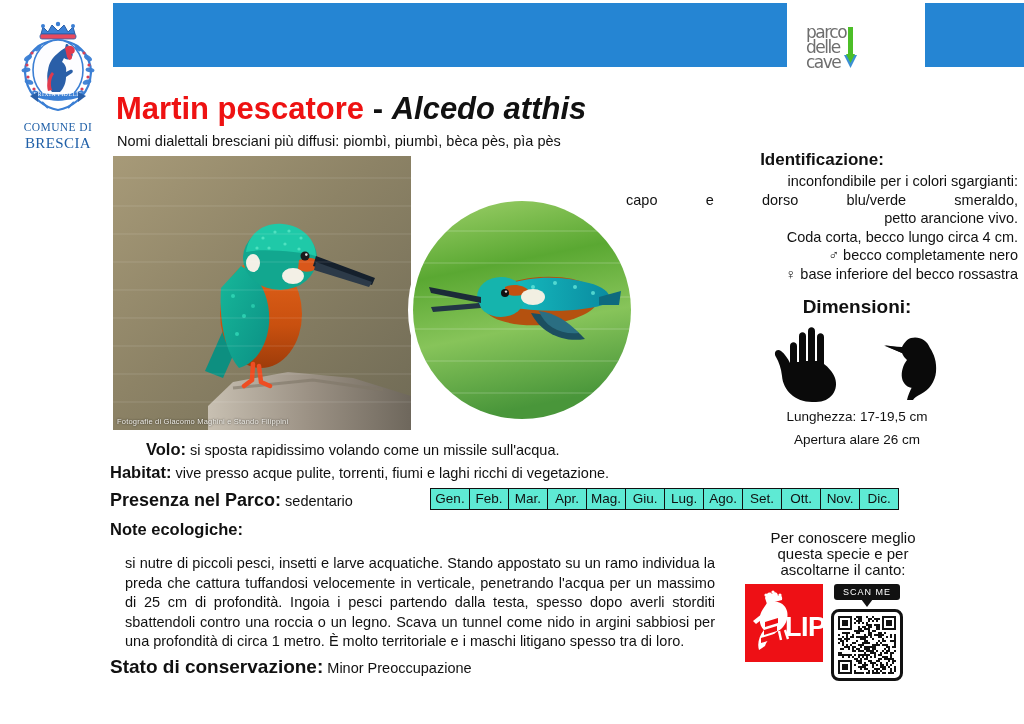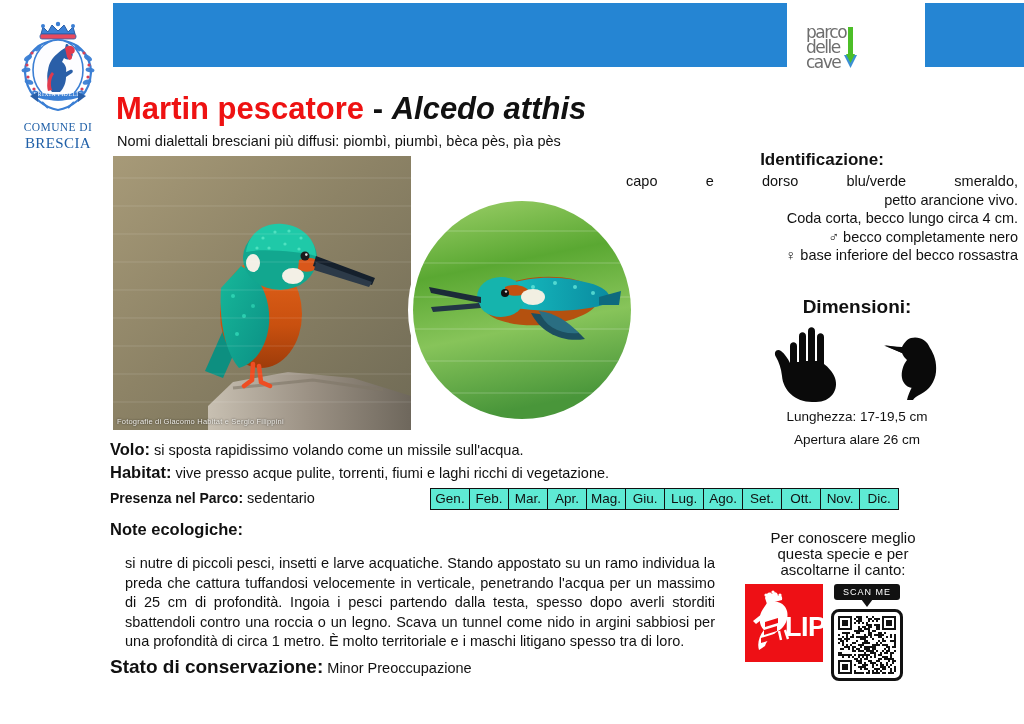--- a/index.html
+++ b/index.html
@@ -74,26 +74,26 @@
   #dim h3{margin:0;font-size:19px;font-weight:bold;color:#111;}
   #dim-figs{
     margin-top:6px;height:78px;
     display:flex;align-items:flex-end;justify-content:center;gap:26px;
   }
   #dim .meas{font-size:13.5px;line-height:17px;color:#111;margin-top:6px;}
 
   
   .fact{position:absolute;left:110px;font-size:14.5px;color:#111;white-space:nowrap;}
   .fact b{font-size:16.5px;}
-  #volo{top:440px;}
+  #volo{top:440px;margin-left:36px;}
   #habitat{top:463px;}
 
   
   #presenza{position:absolute;left:110px;top:490px;font-size:14.5px;color:#111;white-space:nowrap;}
-  #presenza b{font-size:14px;text-align:center;}
+  #presenza b{font-size:18px;text-align:center;}
   #months{
     position:absolute;left:430px;top:488px;
     display:flex;border:1px solid #111;background:#111;gap:1px;
   }
   #months .m{
     background:#5eead4;color:#111;font-size:13.5px;line-height:20px;
     padding:0 4px;text-align:center;min-width:30px;
   }
 
   
@@ -275,21 +275,21 @@
           <line x1="0" y1="50" x2="298" y2="50"></line>
         <line x1="0" y1="78" x2="298" y2="78"></line>
           <line x1="0" y1="106" x2="298" y2="106"></line>
         <line x1="0" y1="134" x2="298" y2="134"></line>
           <line x1="0" y1="162" x2="298" y2="162"></line>
         <line x1="0" y1="190" x2="298" y2="190"></line>
           <line x1="0" y1="218" x2="298" y2="218"></line>
         <line x1="0" y1="246" x2="298" y2="246"></line>
       </g>
     </svg>
-    <div id="photo-credit">Fotografie di Giacomo Habitat e Sergio Filippini</div>
+    <div id="photo-credit">Fotografie di Giacomo Maghini e Stando Filippini</div>
   </div>
 
   <div id="photo-inset">
     <svg width="220" height="220" viewBox="0 0 220 220" preserveAspectRatio="none">
       <defs>
         <linearGradient id="gbg" x1="0" y1="0" x2="0.2" y2="1">
           <stop offset="0%" stop-color="#9ed06a"></stop>
           <stop offset="35%" stop-color="#5aa832"></stop>
           <stop offset="65%" stop-color="#87c45a"></stop>
           <stop offset="100%" stop-color="#49963a"></stop>
@@ -331,20 +331,21 @@
 
       <path d="M118 112 C128 132 150 142 172 138 C160 124 140 114 118 112 Z" fill="#1c4f60"></path>
       <path d="M126 110 C132 126 148 134 166 132 C154 120 142 112 126 110 Z" fill="#2a6e82"></path>
 
       <path d="M186 96 L208 90 L206 104 L186 104 Z" fill="#0e6a7e"></path>
     </svg>
   </div>
 
   <div id="ident">
     <h3>Identificazione:</h3>
+    <div class="ln">inconfondibile per i colori sgargianti:</div>
     <div class="ln just">capo e dorso blu/verde smeraldo,</div>
     <div class="ln">petto arancione vivo.</div>
     <div class="ln">Coda corta, becco lungo circa 4 cm.</div>
     <div class="ln">♂ becco completamente nero</div>
     <div class="ln">♀ base inferiore del becco rossastra</div>
   </div>
 
   <div id="dim">
     <h3>Dimensioni:</h3>
     <div id="dim-figs">

